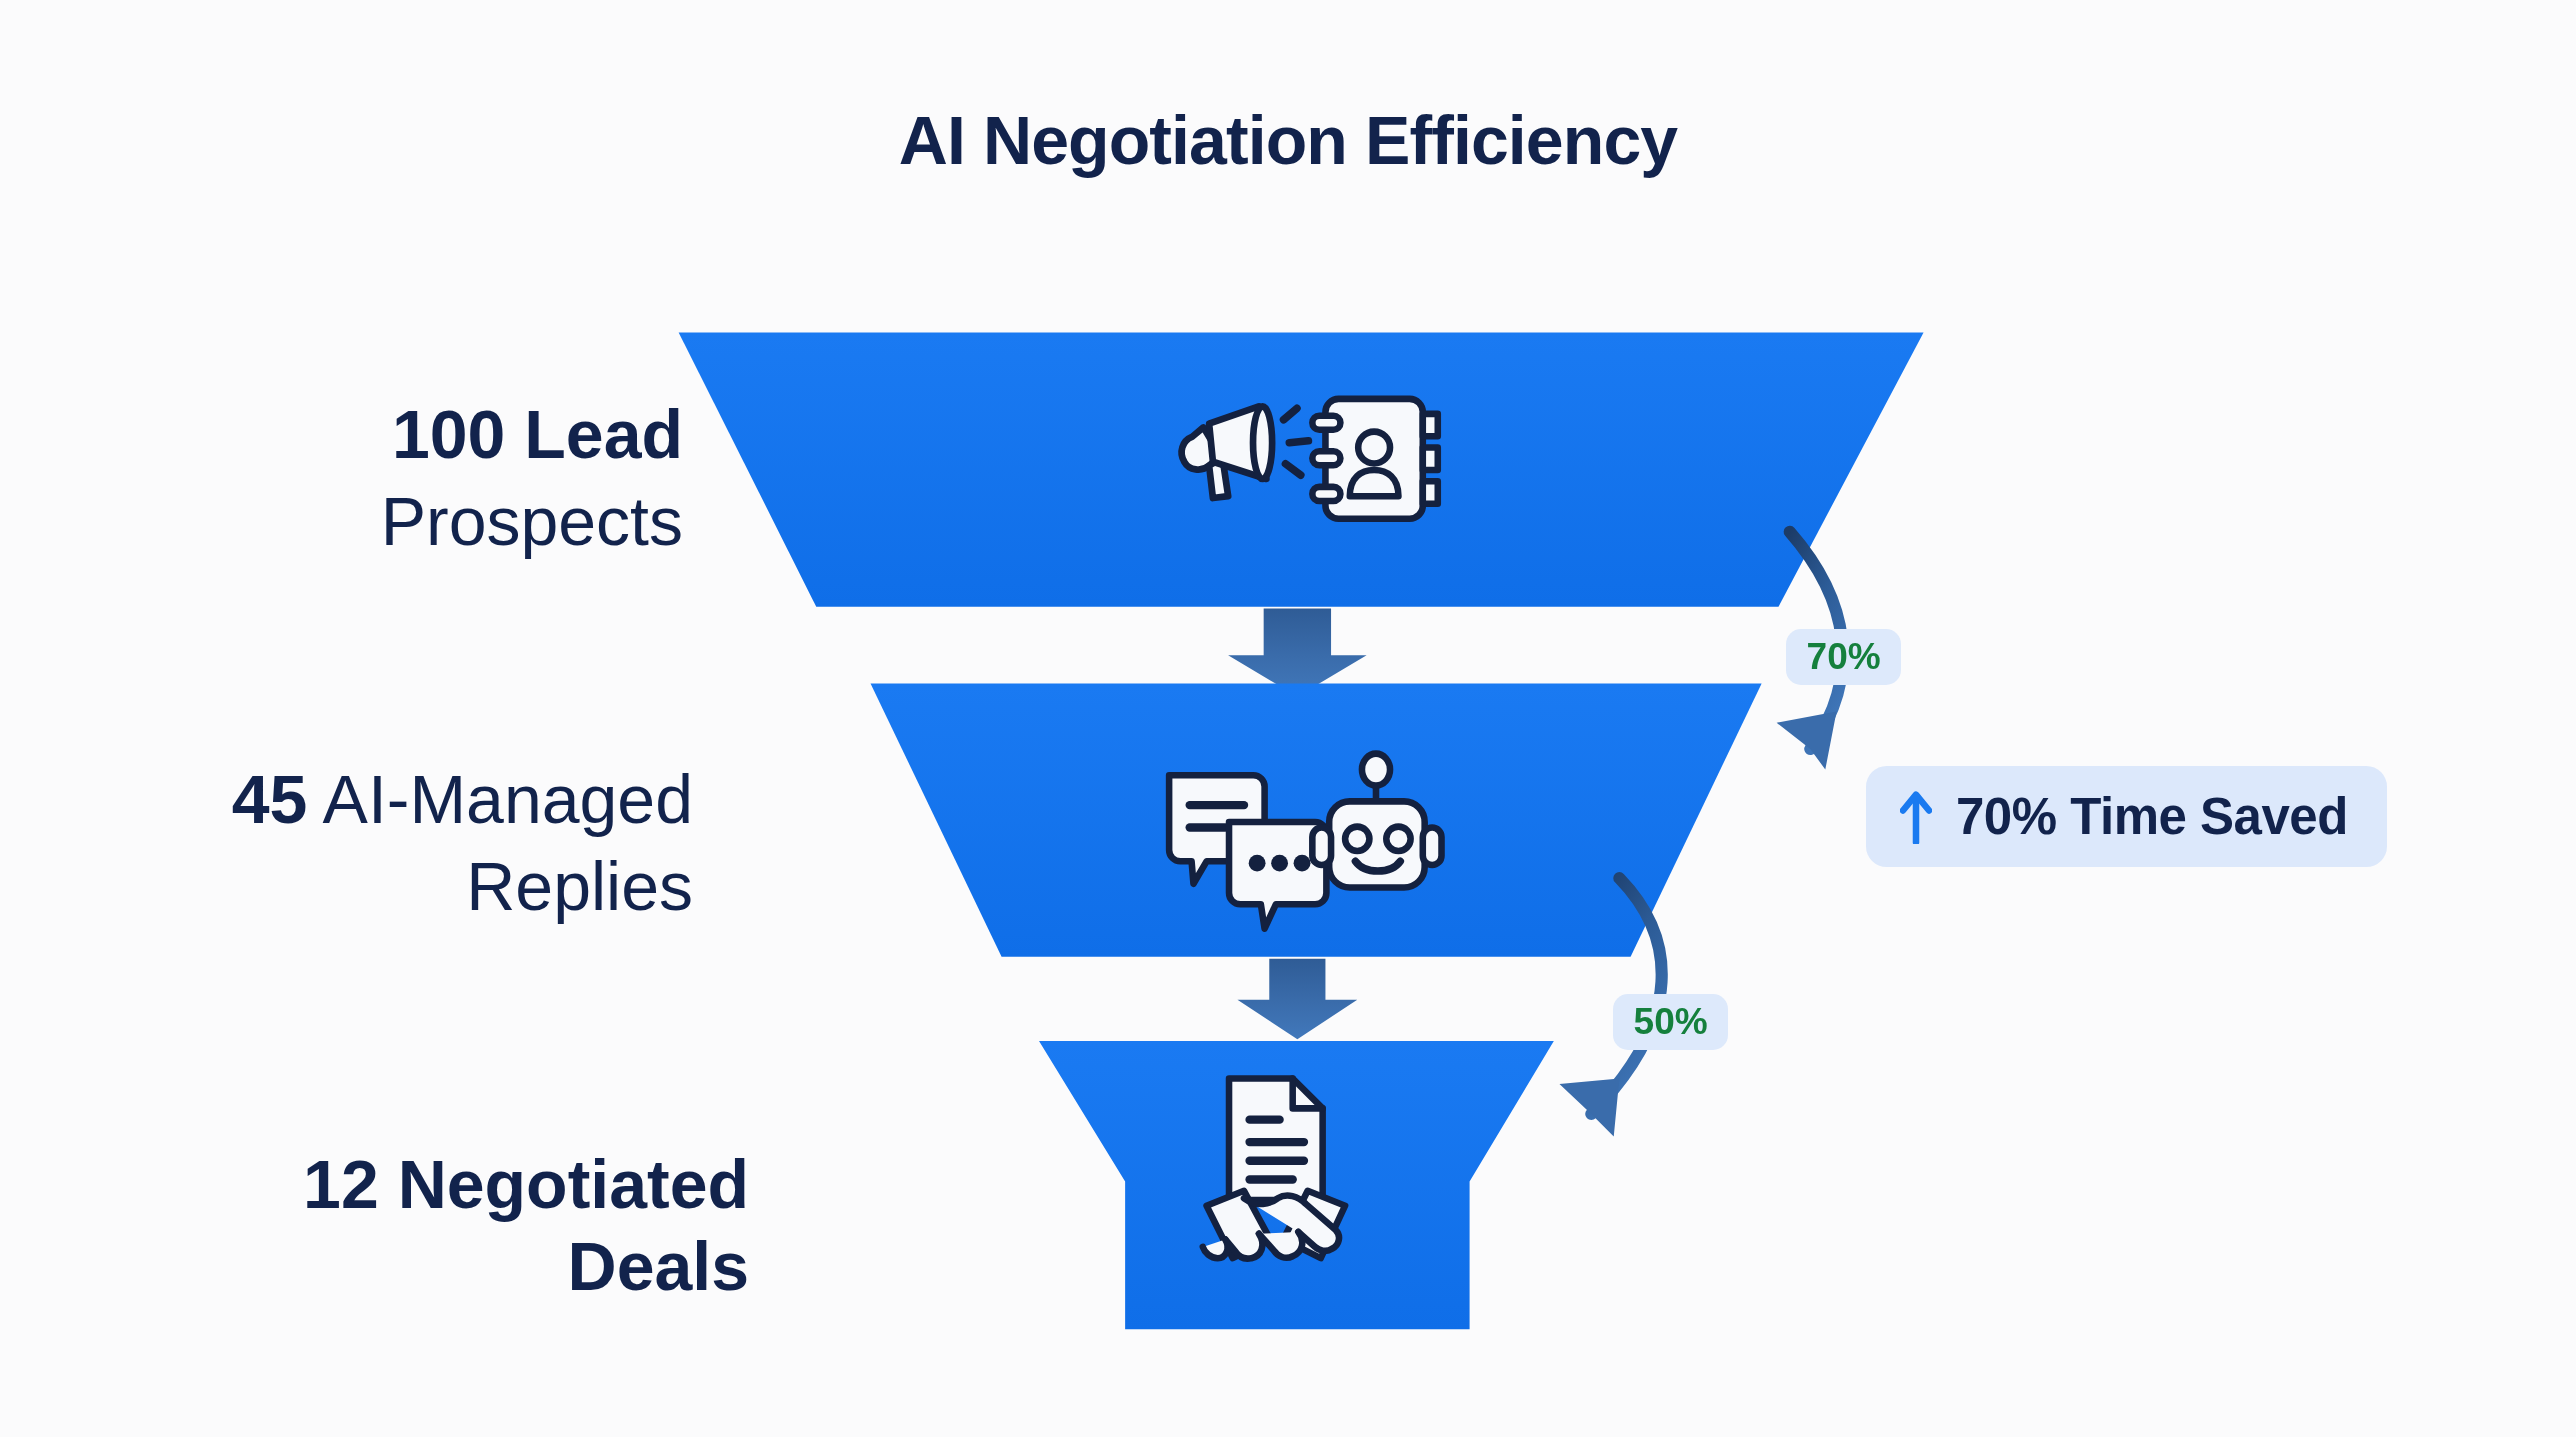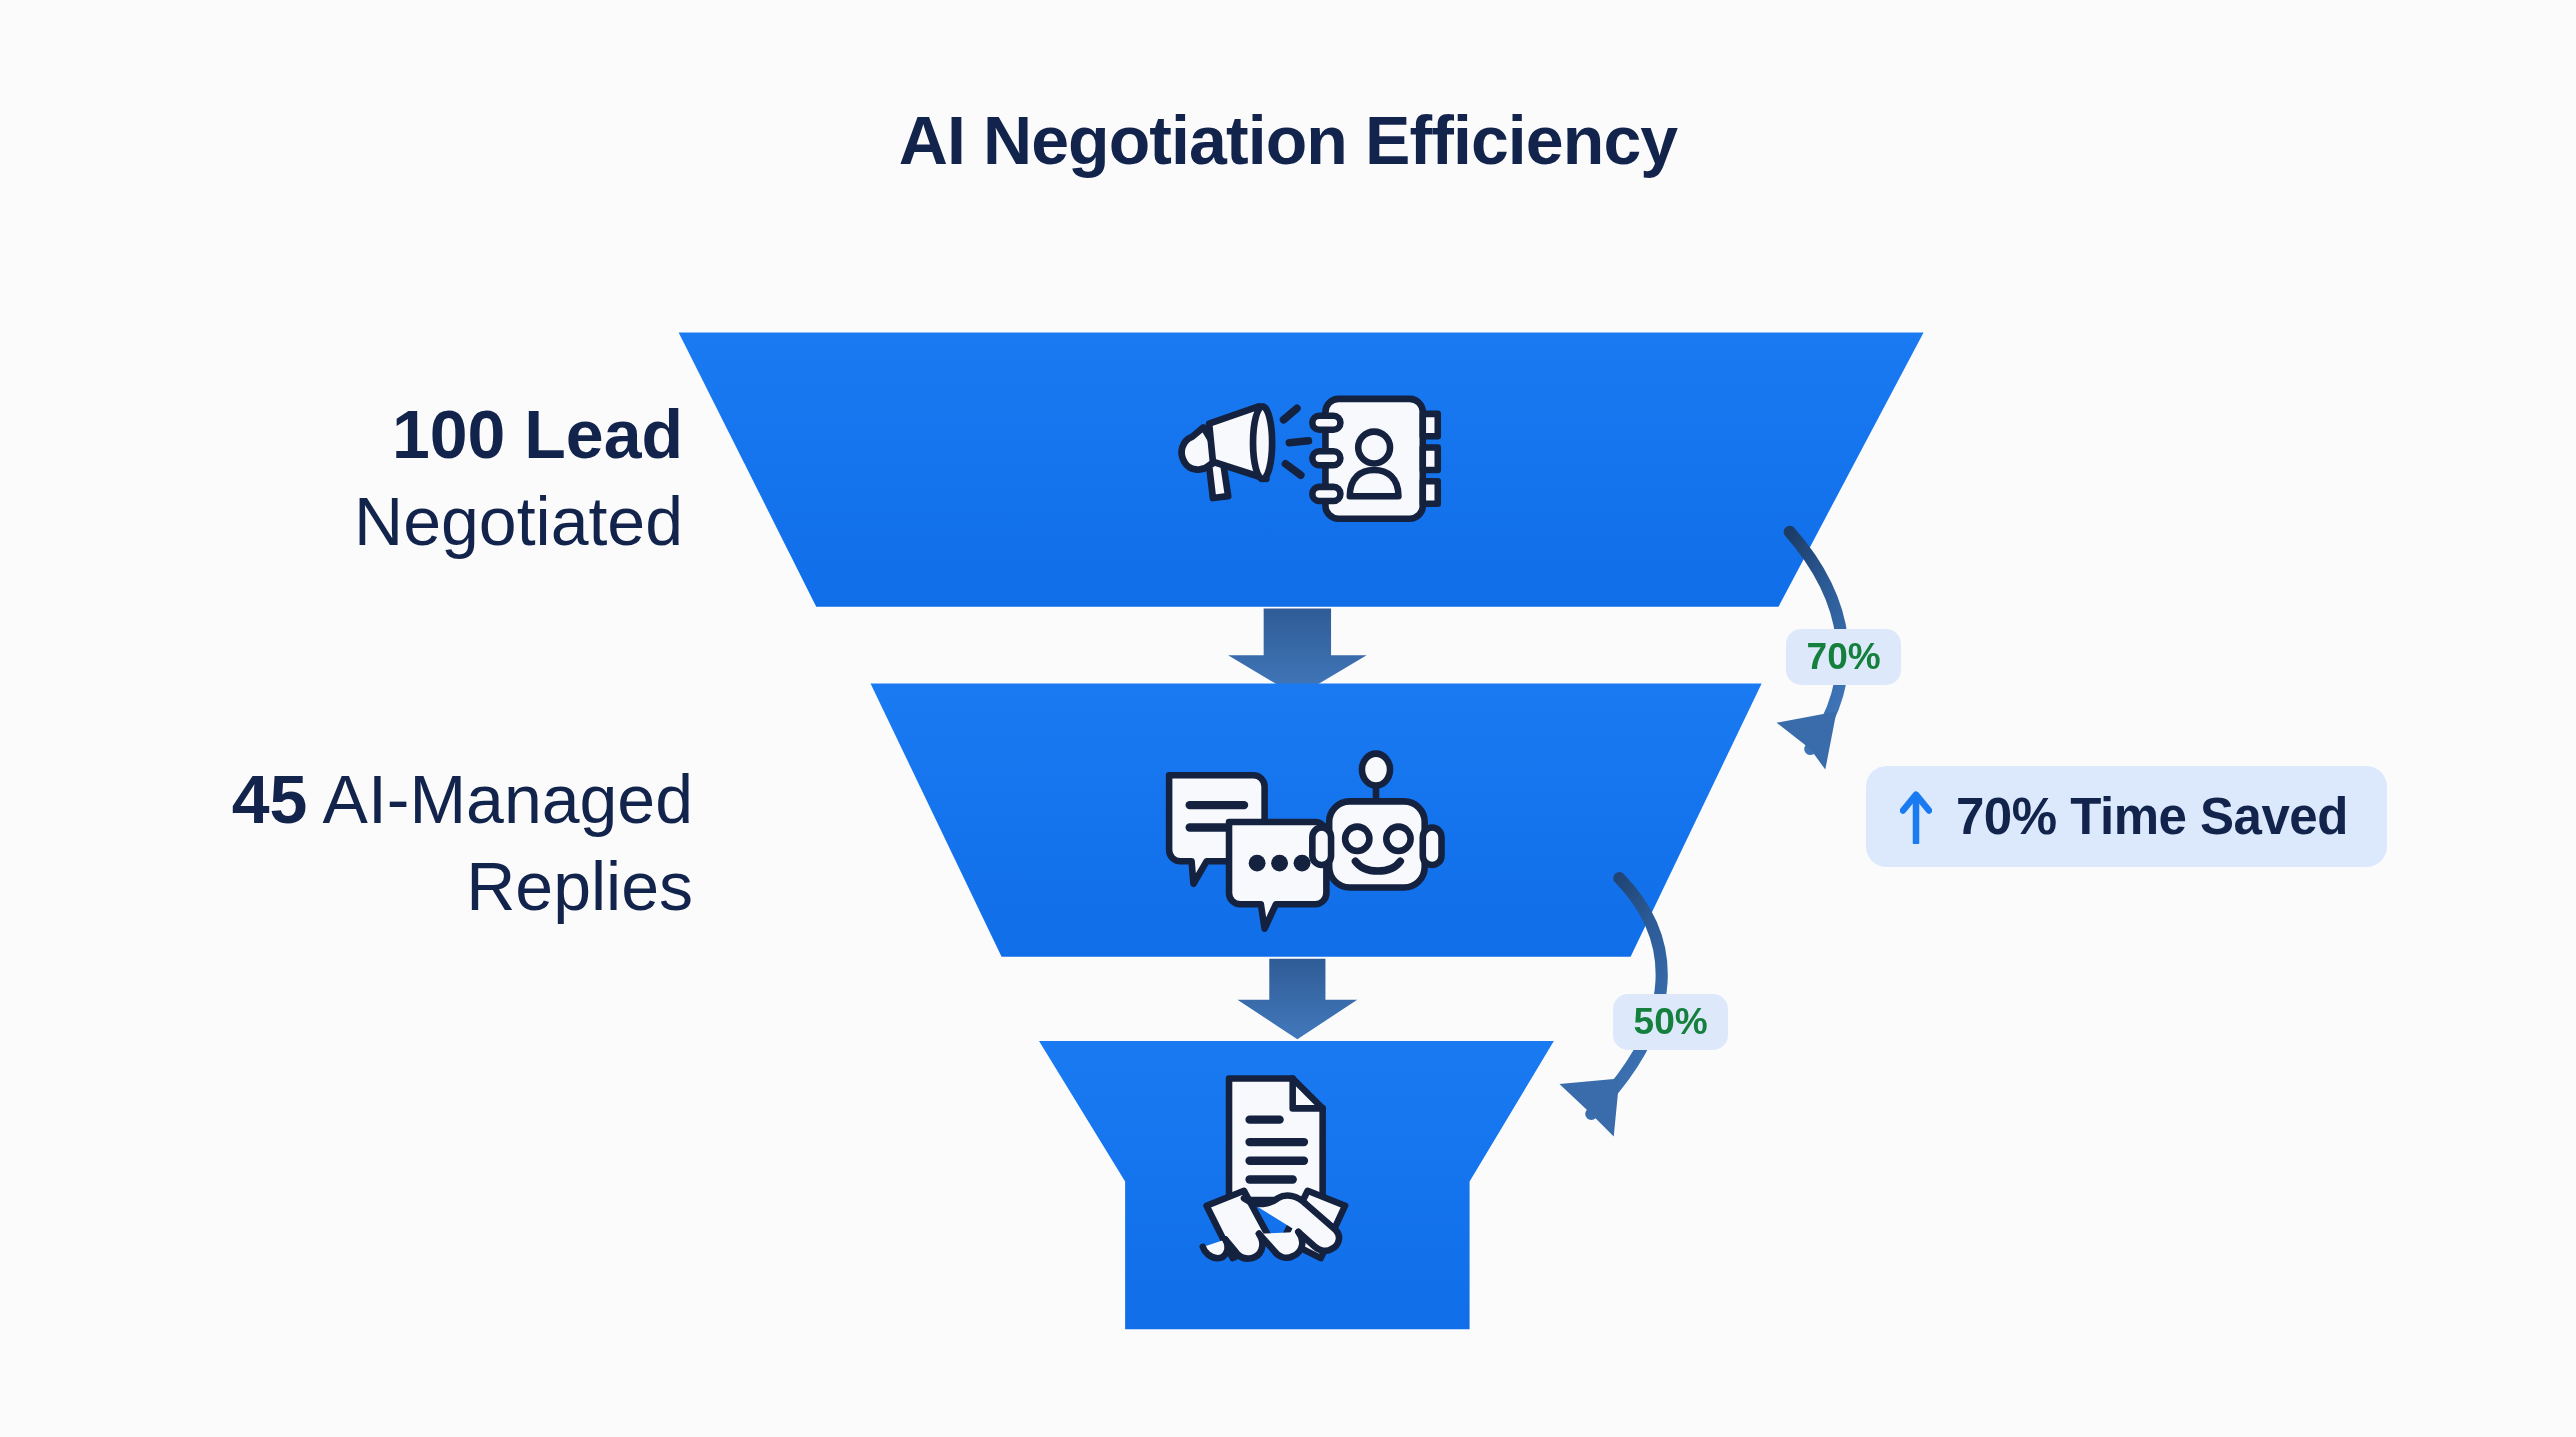--- a/index.html
+++ b/index.html
@@ -224,28 +224,29 @@
       <path d="M34,132 C48,142 62,138 70,132 C80,126 92,130 100,138
                L132,166 C138,172 136,182 128,186 C122,190 114,188 110,184 L92,168"></path>
       <path d="M92,168 C100,178 96,190 86,194 C78,198 70,194 66,188 L50,170"></path>
       <path d="M50,170 C58,182 52,194 42,196 C34,198 28,194 24,188 L14,176"></path>
       <path d="M14,176 C20,186 14,196 6,196 C-2,196 -8,190 -10,184"></path>
     </g>
   </svg>
 
   <div id="label-1" class="stage-label">
     <b>100 Lead</b><br>
-    <span>Negotiated</span>
+    <span>Prospects</span>
   </div>
 
   <div id="label-2" class="stage-label">
     <b>45</b>
     <span>AI-Managed Replies</span>
   </div>
 
+  <div id="label-3" class="stage-label">12 Negotiated Deals</div>
 
   <div id="chip-70" class="chip">70%</div>
   <div id="chip-50" class="chip">50%</div>
 
   <div id="time-saved">
     <svg class="arrow-up" viewBox="0 0 34 58">
       <line x1="17" y1="56" x2="17" y2="8" stroke="#1a7af0" stroke-width="7" stroke-linecap="round"></line>
       <path d="M3,22 L17,5 L31,22" fill="none" stroke="#1a7af0" stroke-width="7" stroke-linecap="round" stroke-linejoin="round"></path>
     </svg>
     <span class="ts-text">70% Time Saved</span>

